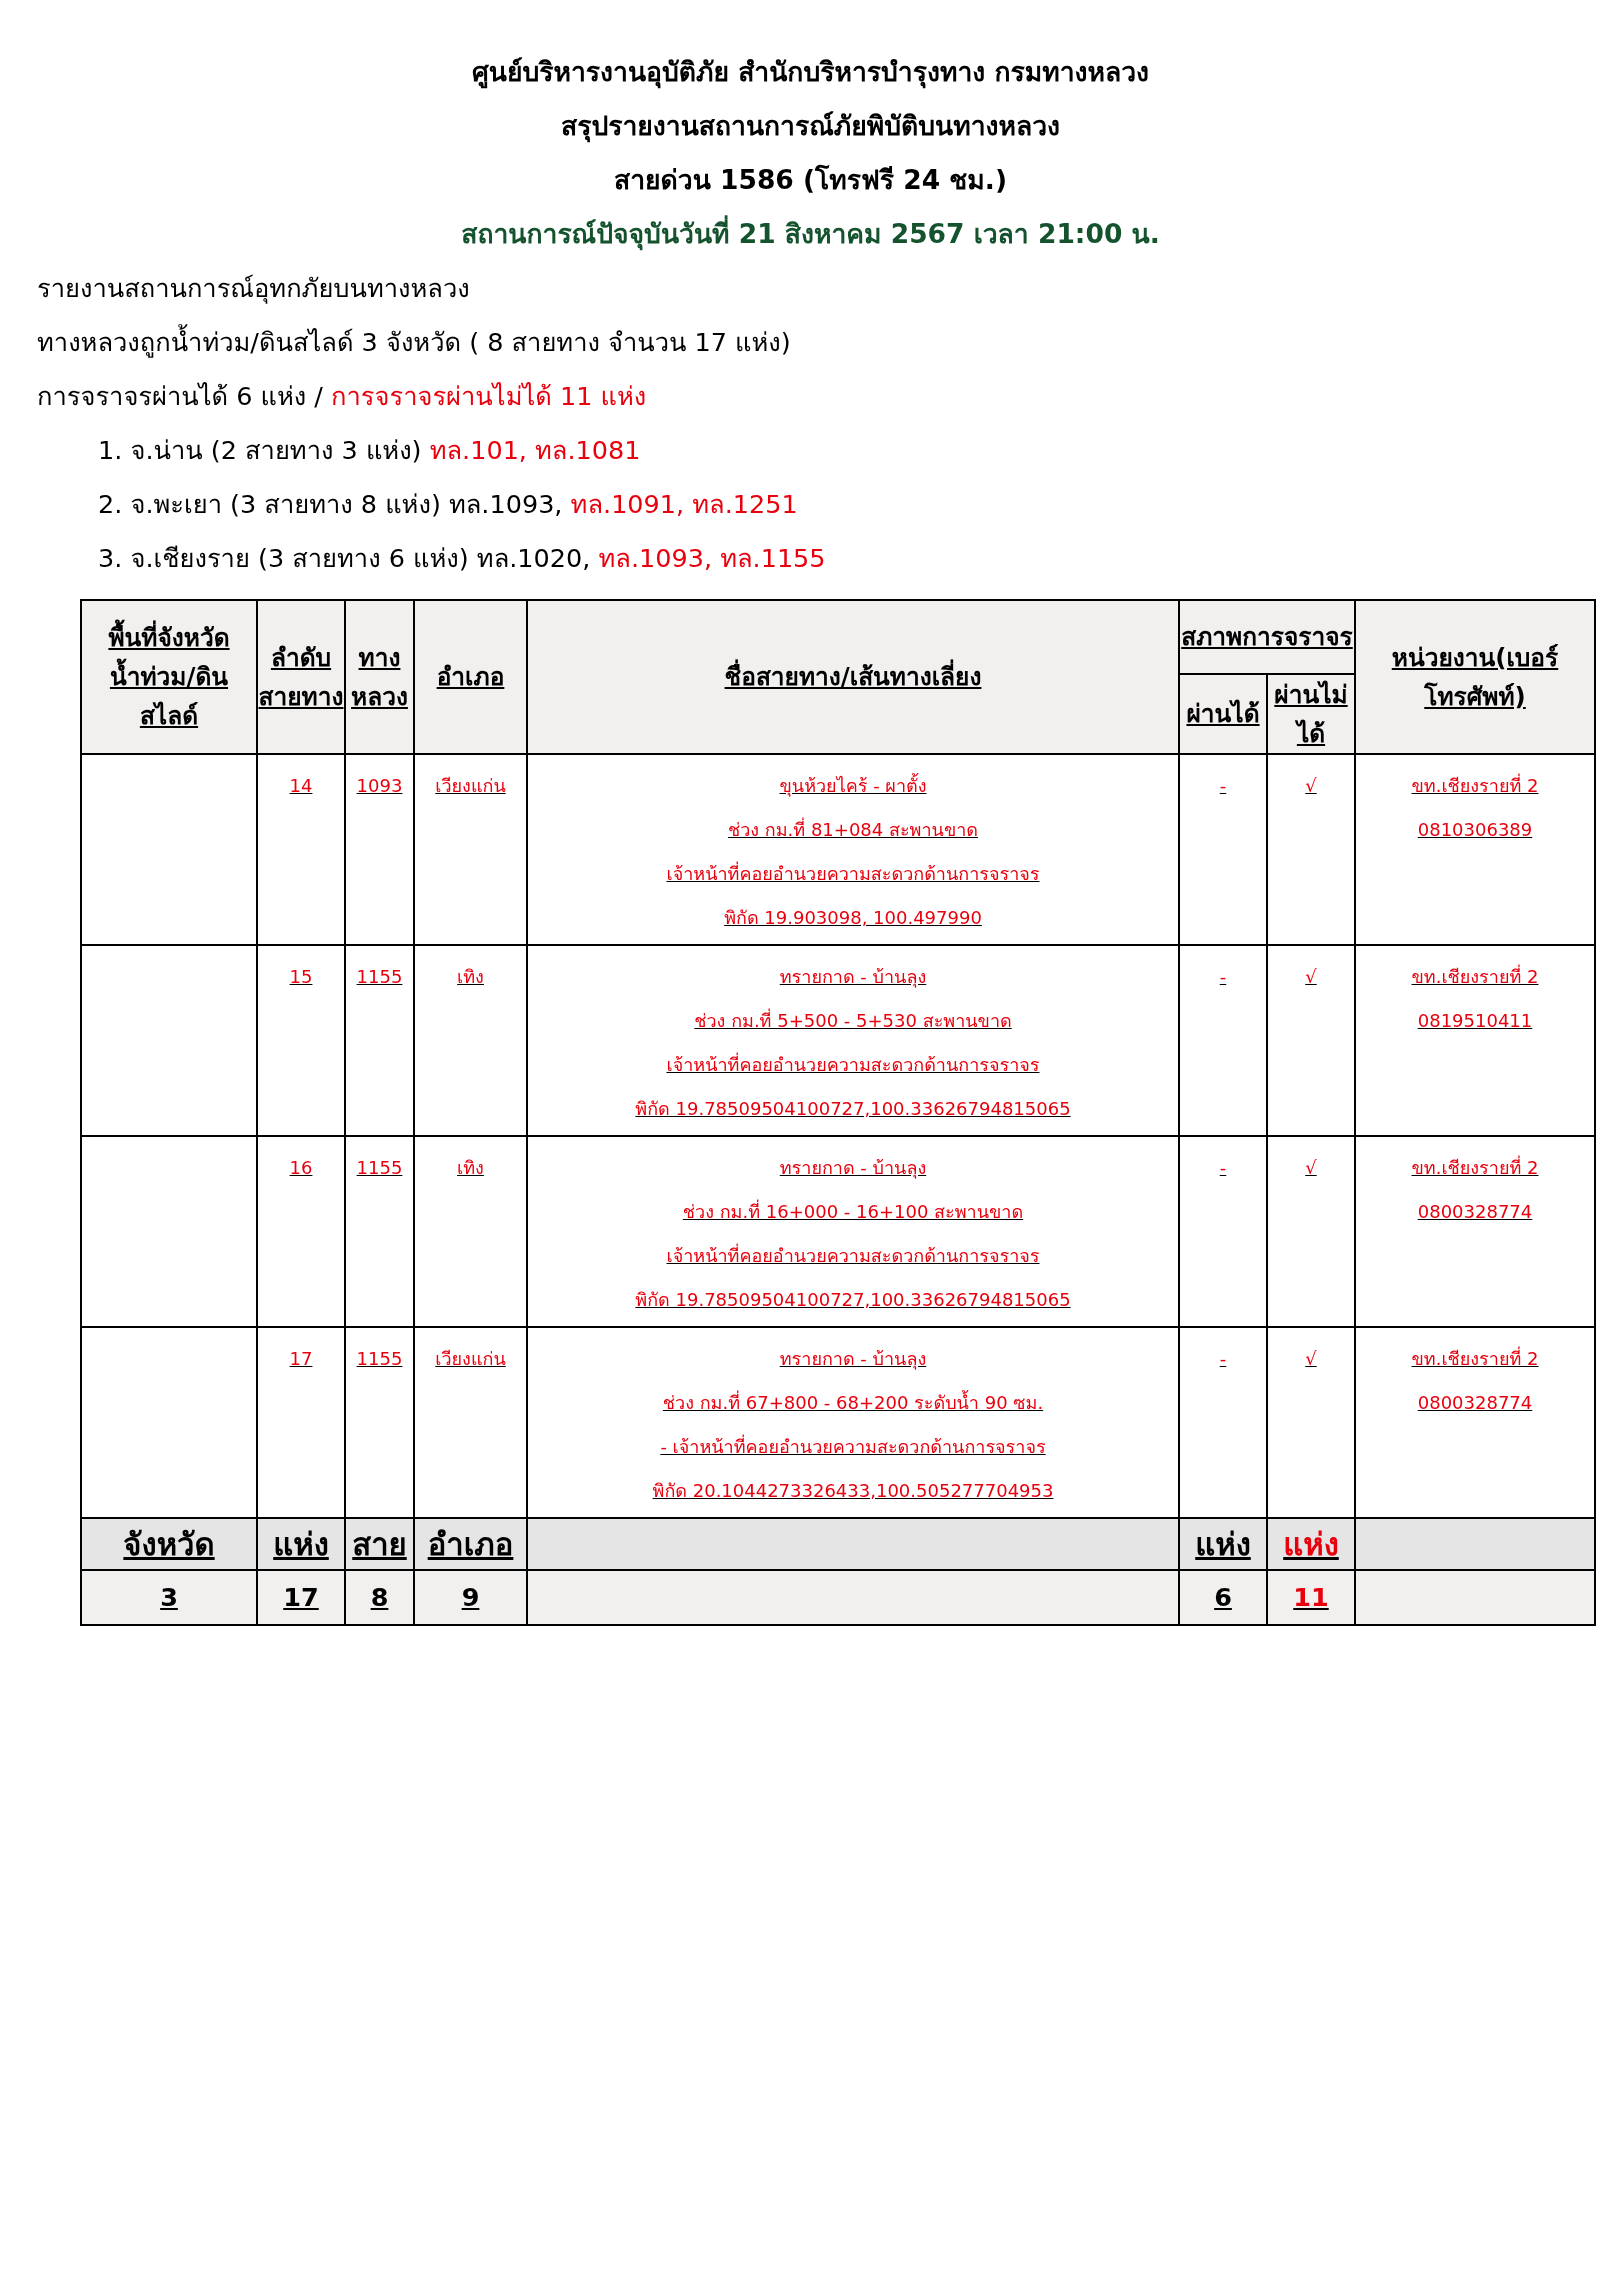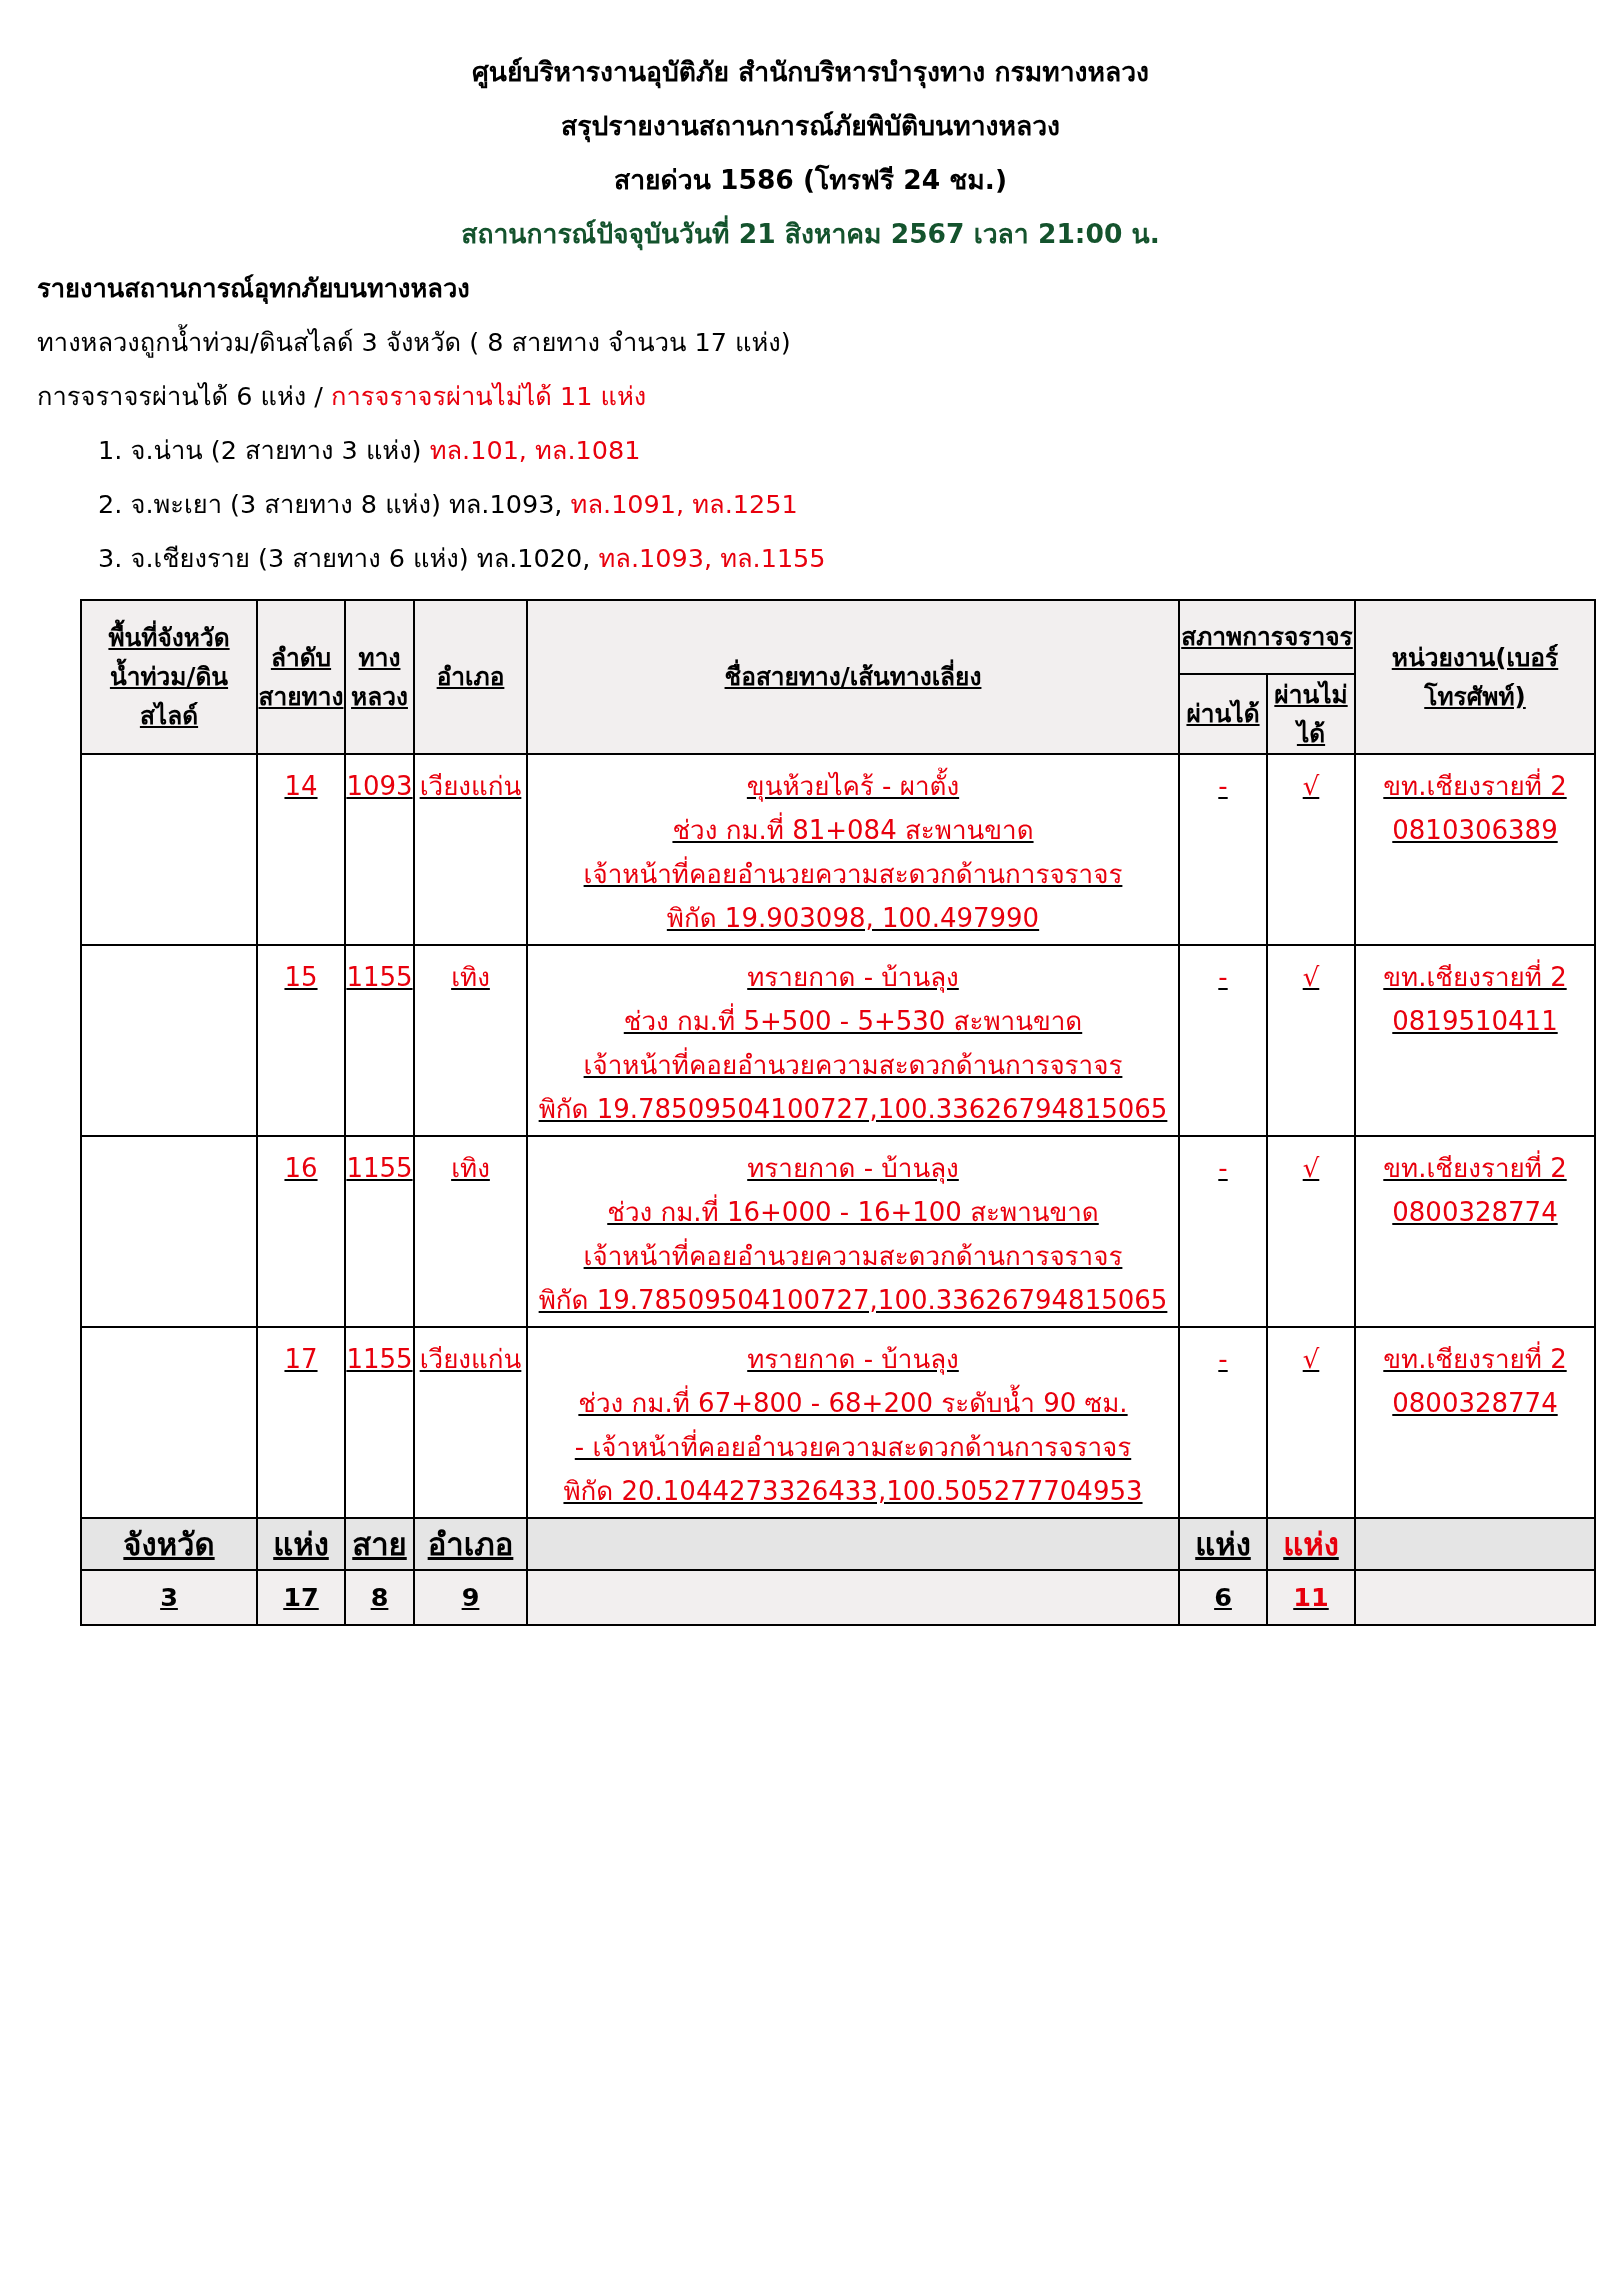--- a/index.html
+++ b/index.html
@@ -7,41 +7,41 @@
   .page {
     width: 1621px; height: 2292px; background: #ffffff; position: relative;
     font-family: "DejaVu Sans", "Liberation Sans", sans-serif; color: #000;
   }
   .title-block { padding-top: 45px; text-align: center; font-weight: bold; font-size: 26.5px; }
   .tline { line-height: 54px; }
   .navy { color: #14532d; }
   .red  { color: #e8000d; }
   .intro { margin-left: 37px; font-size: 25.5px; text-align: left; }
   .intro .iline { line-height: 54px; }
-  .intro .bold { font-weight: bold; }
+  .intro .bold { font-weight: normal; }
   .intro .indent { margin-left: 61px; }
 
   table.report {
     border-collapse: collapse; table-layout: fixed;
     margin-left: 80px; margin-top: 13.7px; width: 1514px;
     border: 2.9px solid #000;
     text-decoration: underline;
   }
   th, td { border: 2px solid #000; padding: 0; }
   thead th {
     background: #f2efef; font-weight: bold; font-size: 24.5px;
     vertical-align: middle; text-align: center; line-height: 39px;
     border-bottom-width: 2.9px;
   }
   tr.hdr1 { height: 74px; }
   tr.hdr2 { height: 78px; }
   tr.data-row { height: 191px; }
   tr.data-row td {
     vertical-align: top; text-align: center; color: #e8000d;
-    font-size: 26px; padding-top: 9.8px; line-height: 44px; background: #fff;
+    font-size: 18px; padding-top: 9.8px; line-height: 44px; background: #fff;
   }
   tr.data-row td.c-area { background: #fff; }
   .c-name div, .c-unit div { line-height: 44px; }
 
   tr.sum-label td {
     background: #e5e5e5; font-weight: bold; font-size: 31px; color: #000;
     height: 45px; vertical-align: middle; text-align: center;
     border-bottom: 2.9px solid #000;
   }
   tr.sum-value td {

